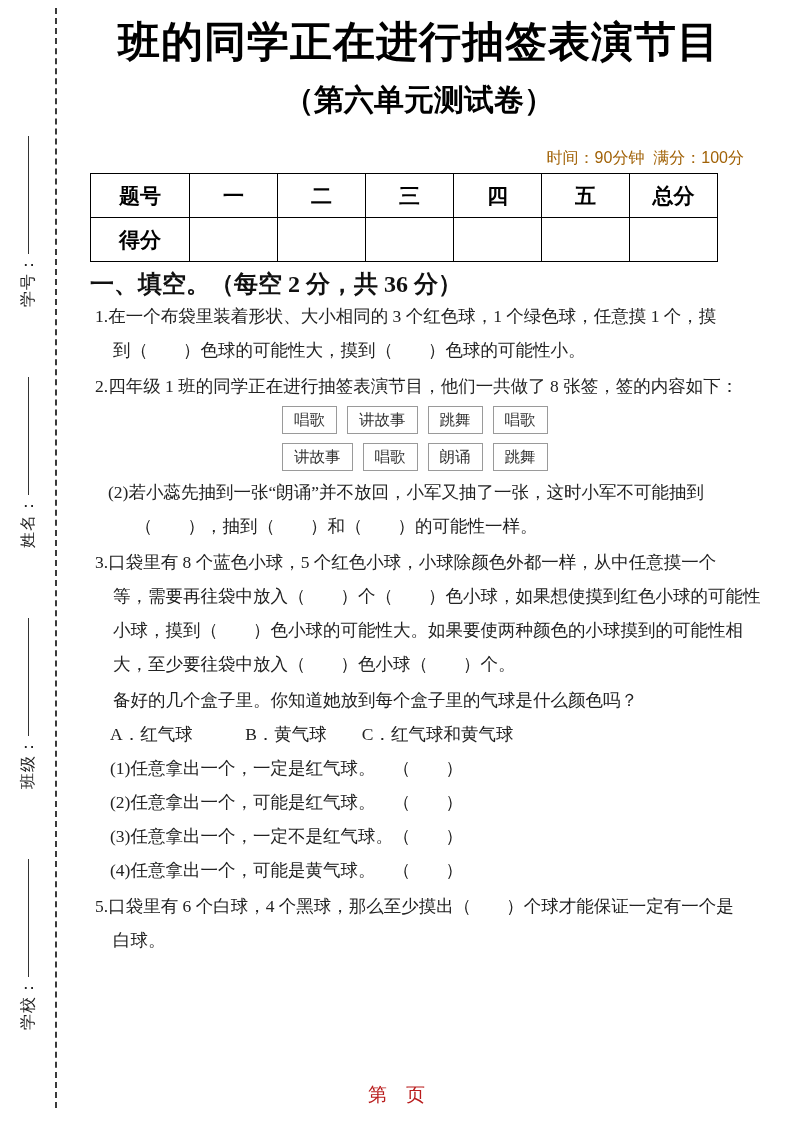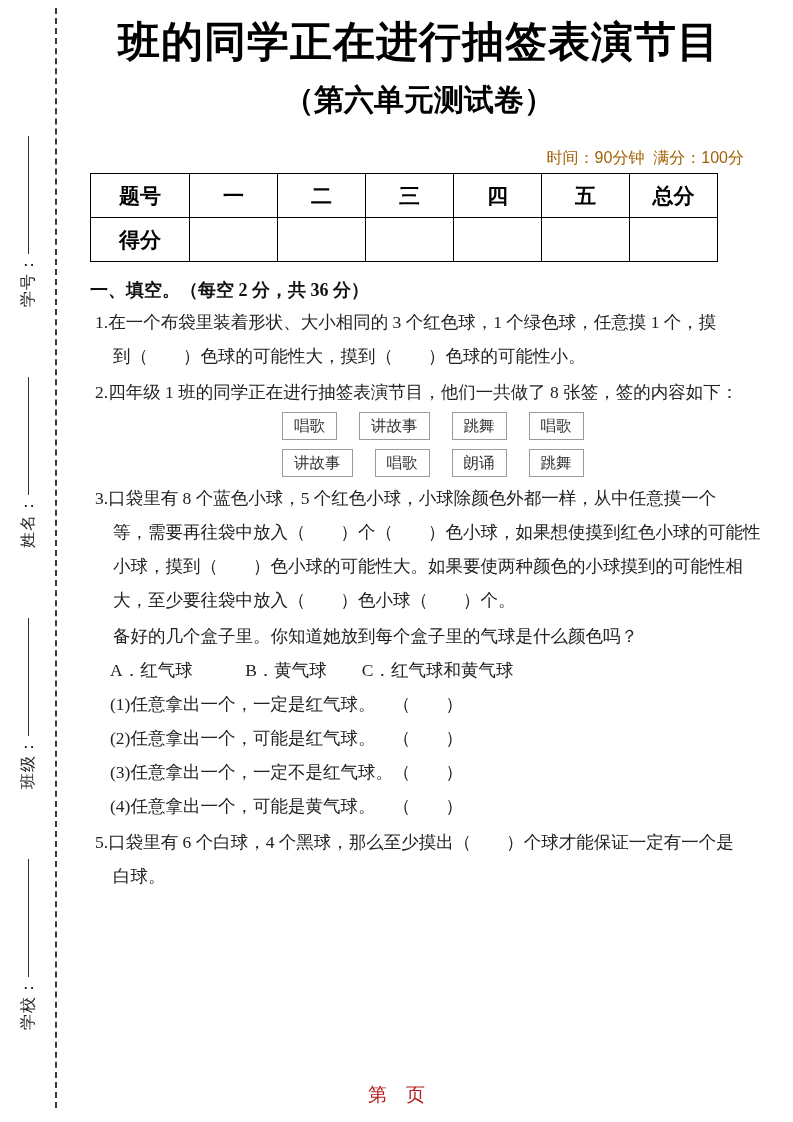--- a/index.html
+++ b/index.html
@@ -41,31 +41,31 @@
   table.score{
     border-collapse:collapse;width:628px;table-layout:fixed;
   }
   table.score td{
     border:1.7px solid #000;height:41px;text-align:center;vertical-align:middle;
     font-family:"Liberation Sans","DejaVu Sans",sans-serif;
     font-weight:bold;font-size:21px;color:#000;
   }
   table.score td.first{width:96px}
   .section-heading{
-    margin-top:15px;font-weight:bold;font-size:18px;line-height:26px;color:#111;white-space:pre;
+    margin-top:9px;font-weight:bold;font-size:24px;line-height:26px;color:#111;white-space:pre;
   }
   .qblock{margin-top:2px}
   .qline{font-size:17.5px;line-height:34px;white-space:pre;color:#222}
   .ind0{padding-left:5px}
   .ind1{padding-left:23px}
   .ind2{padding-left:18px}
   .ind3{padding-left:45px}
   .indopt{padding-left:20px}
   .tiles{margin:3px 0 4px 192px;display:flex;flex-direction:column;gap:9px}
-  .tile-row{display:flex;gap:22px}
+  .tile-row{display:flex;gap:10px}
   .tile{
     border:1px solid #9a9a9a;background:#fff;color:#333;
     padding:3px 11px;font-size:15.5px;line-height:20px;white-space:nowrap;
   }
   .page-footer{
     position:absolute;left:0;bottom:14px;width:100%;text-align:center;
     font-size:19px;color:#b91c1c;white-space:pre;
   }
 </style>
 </head>
@@ -140,20 +140,24 @@
         <span class="tile">唱歌</span>
       </div>
       <div class="tile-row">
         <span class="tile">讲故事</span>
         <span class="tile">唱歌</span>
         <span class="tile">朗诵</span>
         <span class="tile">跳舞</span>
       </div>
     </div>
 
+    <div>
+      <div class="qline ind2">(2)若小蕊先抽到一张“朗诵”并不放回，小军又抽了一张，这时小军不可能抽到</div>
+      <div class="qline ind3">（　　），抽到（　　）和（　　）的可能性一样。</div>
+    </div>
   </div>
 
   <div class="qblock">
     <div class="qline ind0">3.口袋里有 8 个蓝色小球，5 个红色小球，小球除颜色外都一样，从中任意摸一个</div>
     <div class="qline ind1">等，需要再往袋中放入（　　）个（　　）色小球，如果想使摸到红色小球的可能性</div>
     <div class="qline ind1">小球，摸到（　　）色小球的可能性大。如果要使两种颜色的小球摸到的可能性相</div>
     <div class="qline ind1">大，至少要往袋中放入（　　）色小球（　　）个。</div>
   </div>
 
   <div class="qblock">

